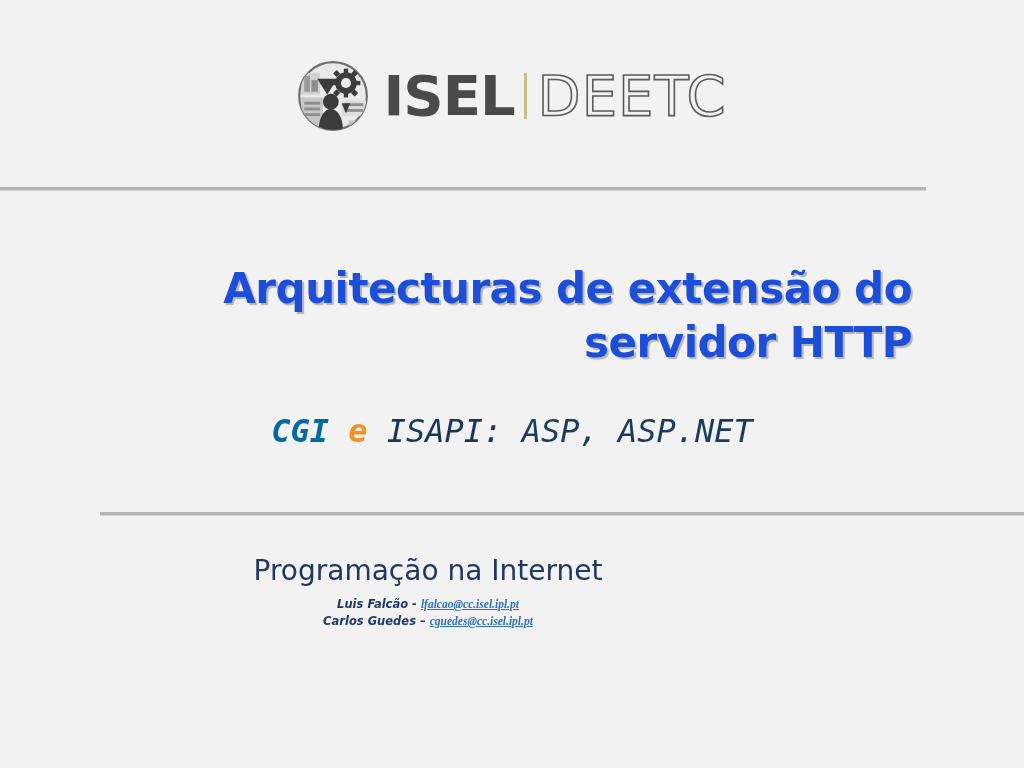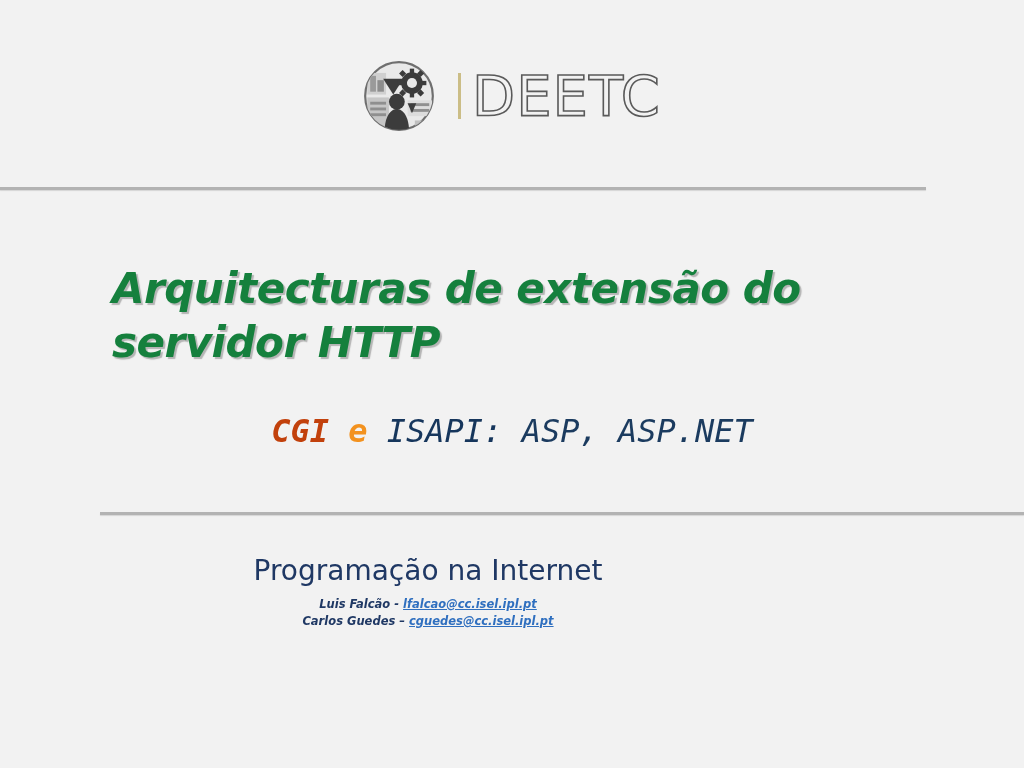--- a/index.html
+++ b/index.html
@@ -84,45 +84,44 @@
     top: 512px;
     width: 924px;
   }
 
   
   .title {
     position: absolute;
     left: 112px;
     top: 262px;
     width: 800px;
-    text-align: left;
+    text-align: right;
     font-family: "DejaVu Sans", sans-serif;
     font-weight: bold;
-    font-style: italic;
     font-size: 42px;
     line-height: 1.28;
-    color: #15803d;
+    color: #1d4ed8;
     letter-spacing: -0.5px;
     text-shadow: 2px 2px 1px rgba(130,130,130,0.55);
   }
 
   
   .subtitle {
     position: absolute;
     left: 62px;
     top: 412px;
     width: 900px;
     text-align: center;
     font-family: "DejaVu Sans Mono", monospace;
     font-style: italic;
     font-size: 32px;
     line-height: 1.2;
     white-space: pre;
   }
-  .sub-cgi   { color: #c2410c; font-weight: bold; }
+  .sub-cgi   { color: #0369a1; font-weight: bold; }
   .sub-e     { color: #f3921f; font-weight: bold; }
   .sub-isapi { color: #16365c; font-weight: normal; }
   .sub-asp   { color: #1b3b5f; font-weight: normal; }
 
   
   .footer {
     position: absolute;
     left: 0;
     top: 552px;
     width: 856px;
@@ -154,20 +153,21 @@
     font-family: "DejaVu Sans", sans-serif;
     font-style: italic;
     font-weight: bold;
     font-size: 11.5px;
     line-height: 1.48;
     color: #1f3864;
   }
   .authors .mail {
     color: #2f6fbf;
     text-decoration: underline;
+    font-family: Liberation Serif, serif;
   }
 </style>
 </head>
 <body>
 
 <div class="slide">
 
   <div class="logo-row">
     <span class="logo-emblem">
       <svg viewBox="0 0 100 100" width="72" height="72" aria-hidden="true">
@@ -201,20 +201,21 @@
             <rect x="77" y="42" width="7" height="7" transform="rotate(45 80 45)"></rect>
           </g>
           <circle cx="68" cy="32" r="7" fill="#e9e9e9"></circle>
           <circle cx="47" cy="58" r="11" fill="#3c3c3c"></circle>
           <path d="M30 100 C30 76, 40 68, 47 68 C54 68, 64 76, 64 100 Z" fill="#3c3c3c"></path>
           <polygon points="62,60 74,60 68,74" fill="#3c3c3c"></polygon>
           <rect x="72" y="84" width="22" height="14" fill="#c0c0c0"></rect>
         </g>
       </svg>
     </span>
+    <span class="logo-isel">ISEL</span>
     <span class="logo-bar"></span>
     <span class="logo-deetc">DEETC</span>
   </div>
 
   <div class="rule rule-top"></div>
   <div class="rule rule-mid"></div>
 
   <div class="title">Arquitecturas de extensão do servidor HTTP</div>
 
   <div class="subtitle"><span class="sub-cgi">CGI</span> <span class="sub-e">e</span> <span class="sub-isapi">ISAPI:</span> <span class="sub-asp">ASP, ASP.NET</span></div>

